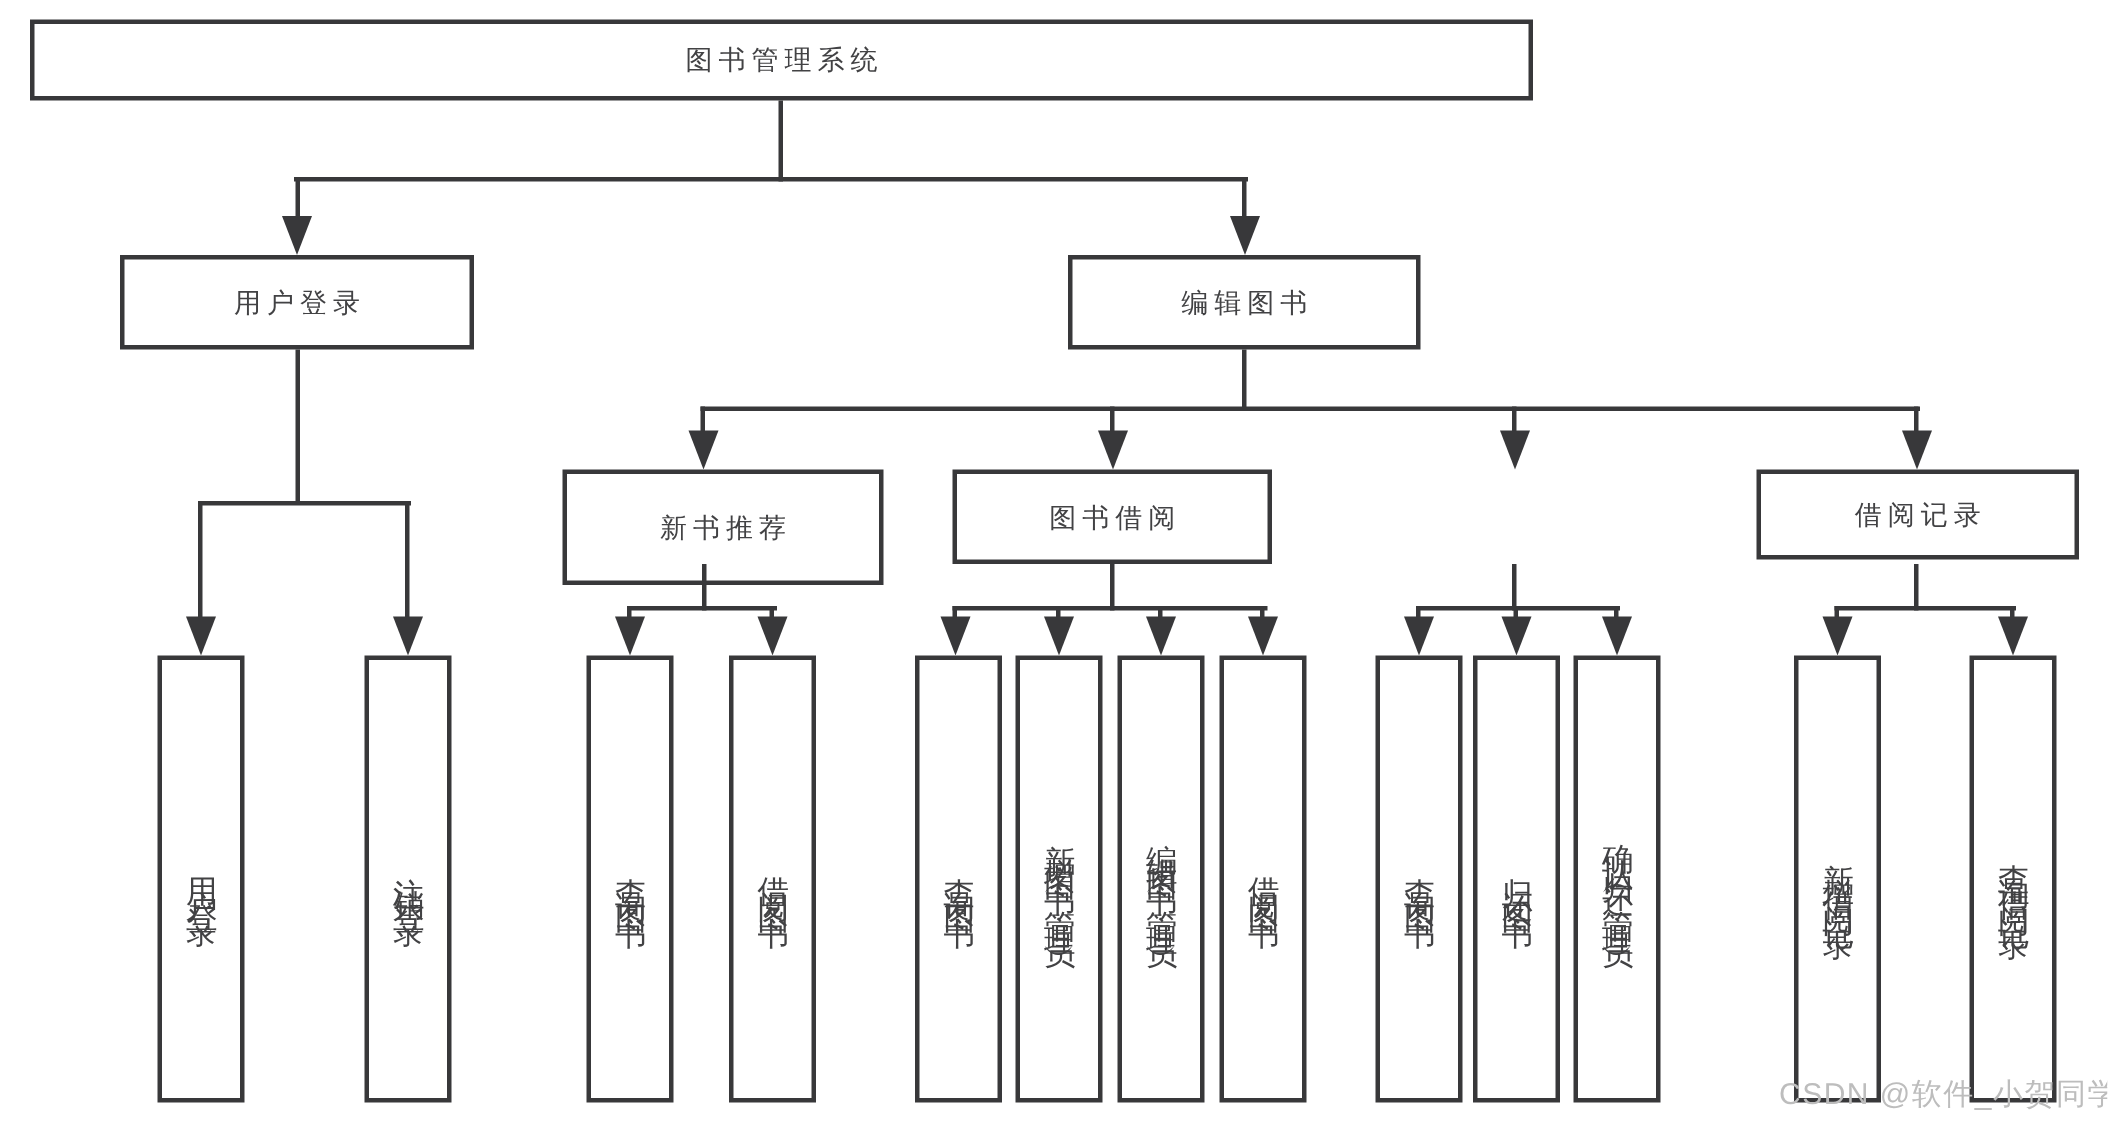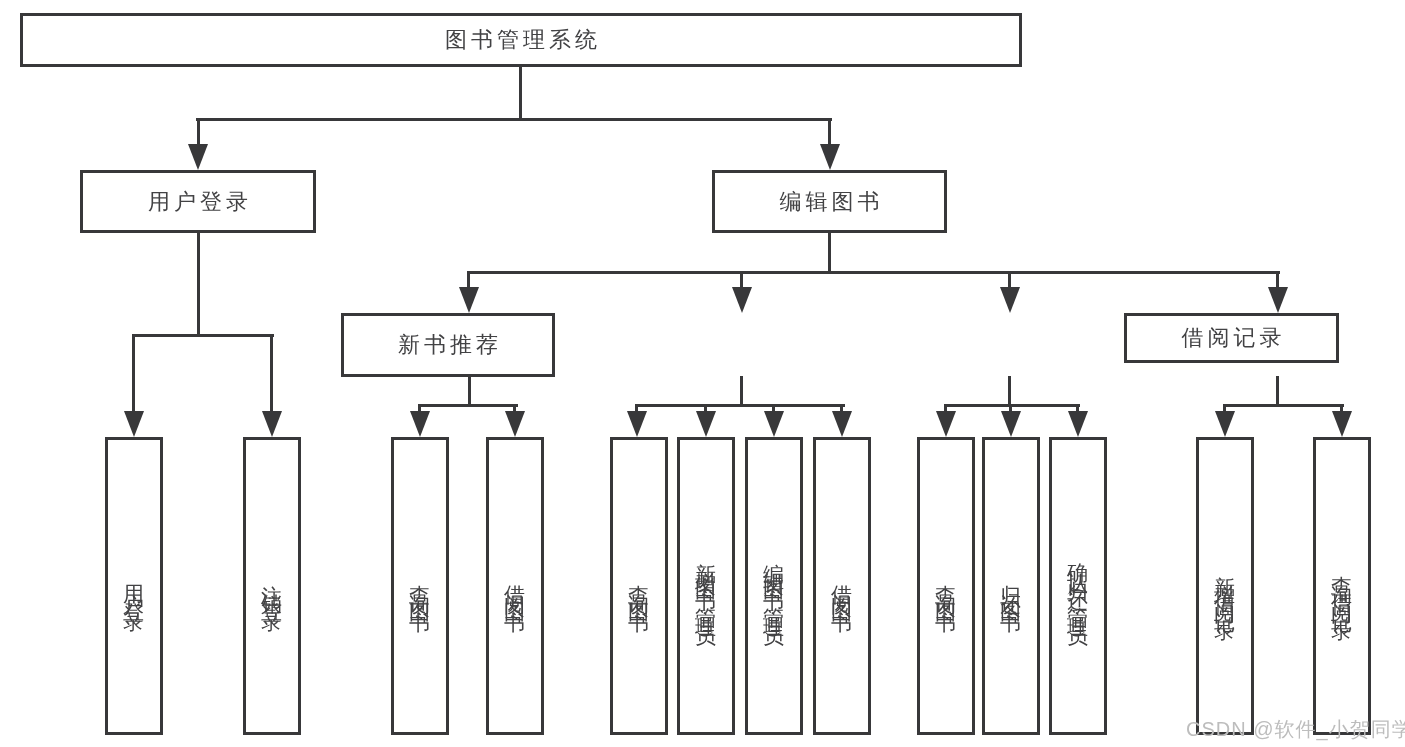--- a/index.html
+++ b/index.html
@@ -18,21 +18,21 @@
     overflow:hidden;
   }
   .box{
     position:absolute;
     border:3px solid var(--line);
     background:var(--bg);
     display:flex;align-items:center;justify-content:center;
     color:var(--text);
   }
   .hlabel{
-    font-size:22px;
+    font-size:18px;
     letter-spacing:4px;
     white-space:nowrap;
     text-indent:4px; 
   }
   .leaf .vlabel{
     writing-mode:vertical-rl;
     text-orientation:mixed;
     font-size:21px;
     letter-spacing:9px;
     line-height:1;
@@ -89,24 +89,27 @@
   <div class="h" style="left:467px;top:271px;width:813px"></div>
   <div class="v" style="left:467px;top:271px;height:20px"></div>
   <div class="tri" style="left:459px;top:287px"></div>
   <div class="v" style="left:740px;top:271px;height:20px"></div>
   <div class="tri" style="left:732px;top:287px"></div>
   <div class="v" style="left:1008px;top:271px;height:20px"></div>
   <div class="tri" style="left:1000px;top:287px"></div>
   <div class="v" style="left:1276px;top:271px;height:20px"></div>
   <div class="tri" style="left:1268px;top:287px"></div>
 
-  <div class="box" style="left:341px;top:313px;width:214px;height:64px">
+  <div class="box" style="left:375px;top:313px;width:214px;height:77px">
     <span class="hlabel">新书推荐</span>
   </div>
-  <div class="box" style="left:1124px;top:313px;width:215px;height:50px">
+  <div class="box" style="left:635px;top:313px;width:213px;height:63px">
+    <span class="hlabel">图书借阅</span>
+  </div>
+  <div class="box" style="left:1171px;top:313px;width:215px;height:60px">
     <span class="hlabel">借阅记录</span>
   </div>
 
   <div class="v" style="left:468px;top:376px;height:31px"></div>
   <div class="v" style="left:740px;top:376px;height:31px"></div>
   <div class="v" style="left:1008px;top:376px;height:31px"></div>
   <div class="v" style="left:1276px;top:376px;height:31px"></div>
 
   <div class="h" style="left:418px;top:404px;width:100px"></div>
   <div class="h" style="left:635px;top:404px;width:210px"></div>

